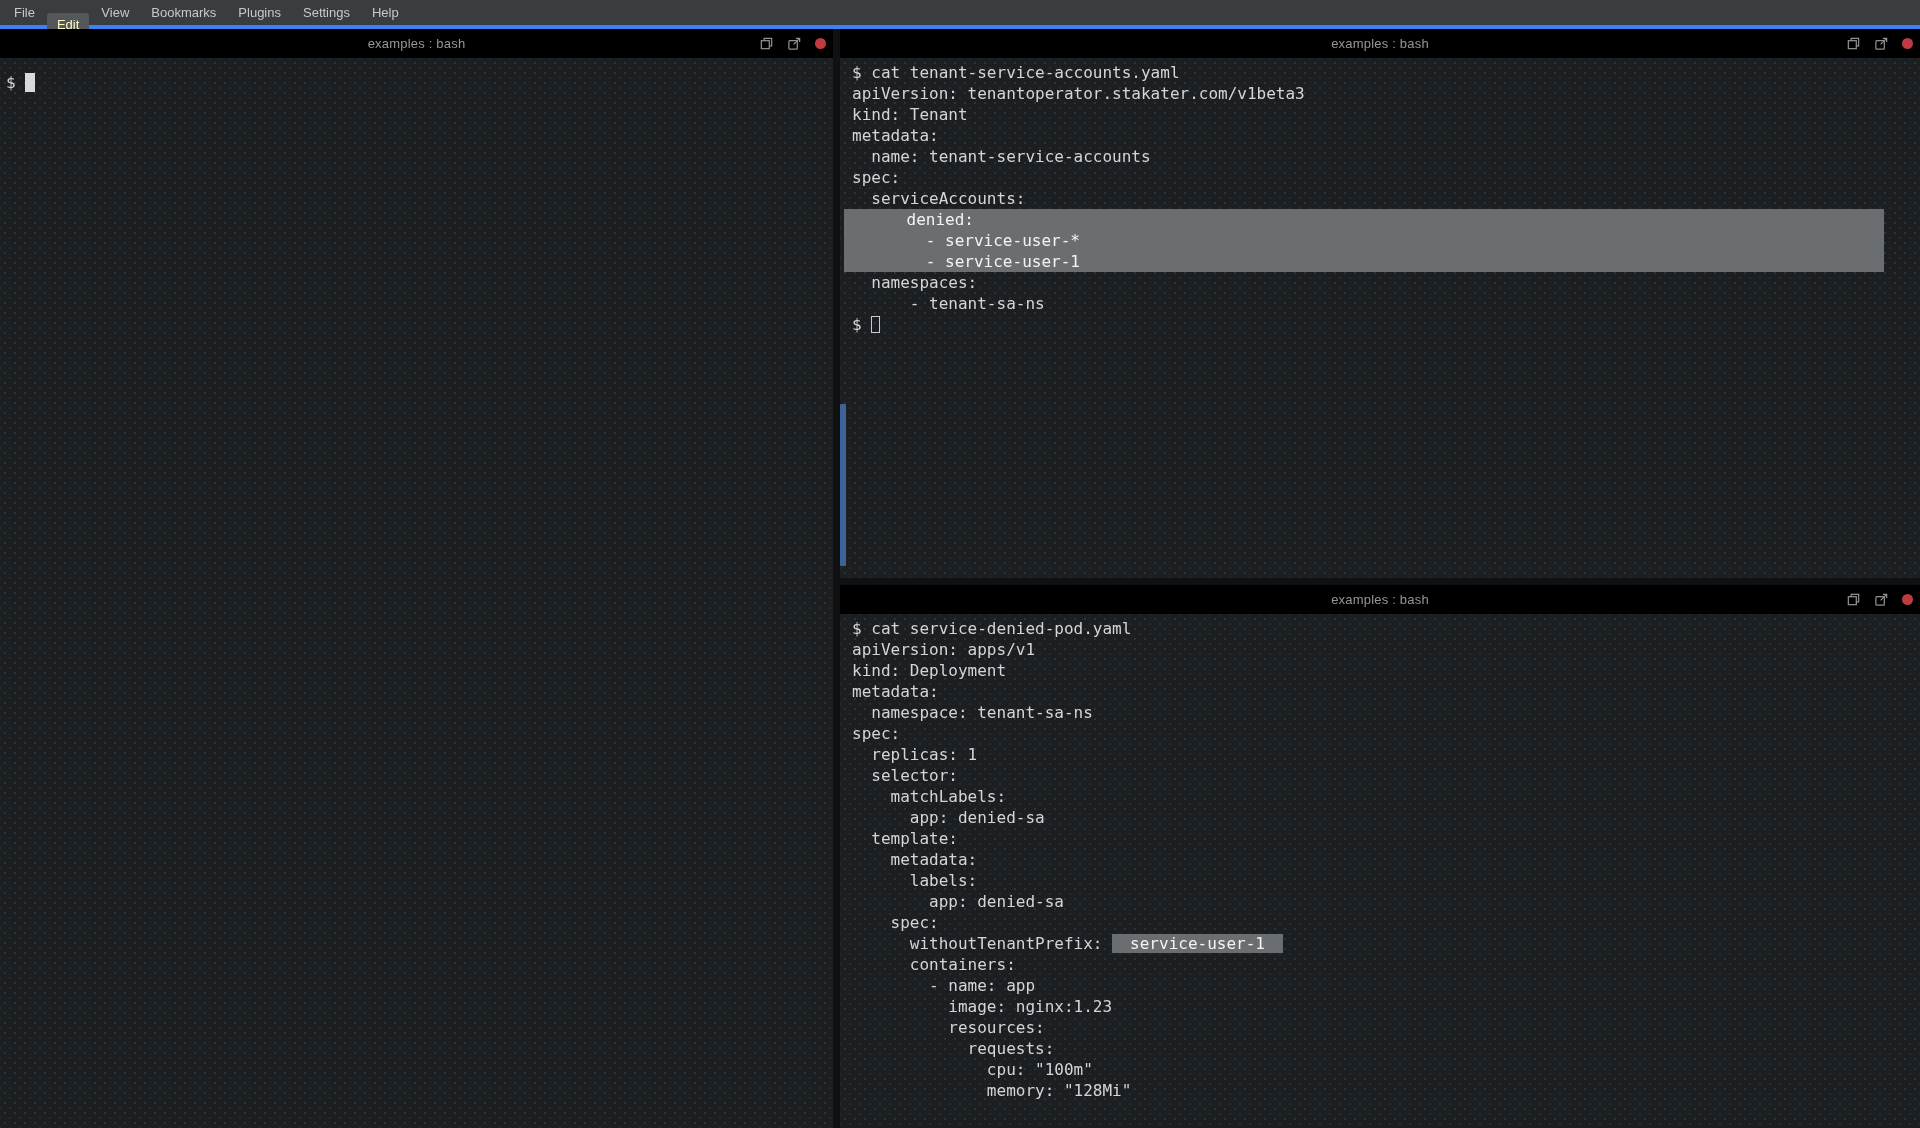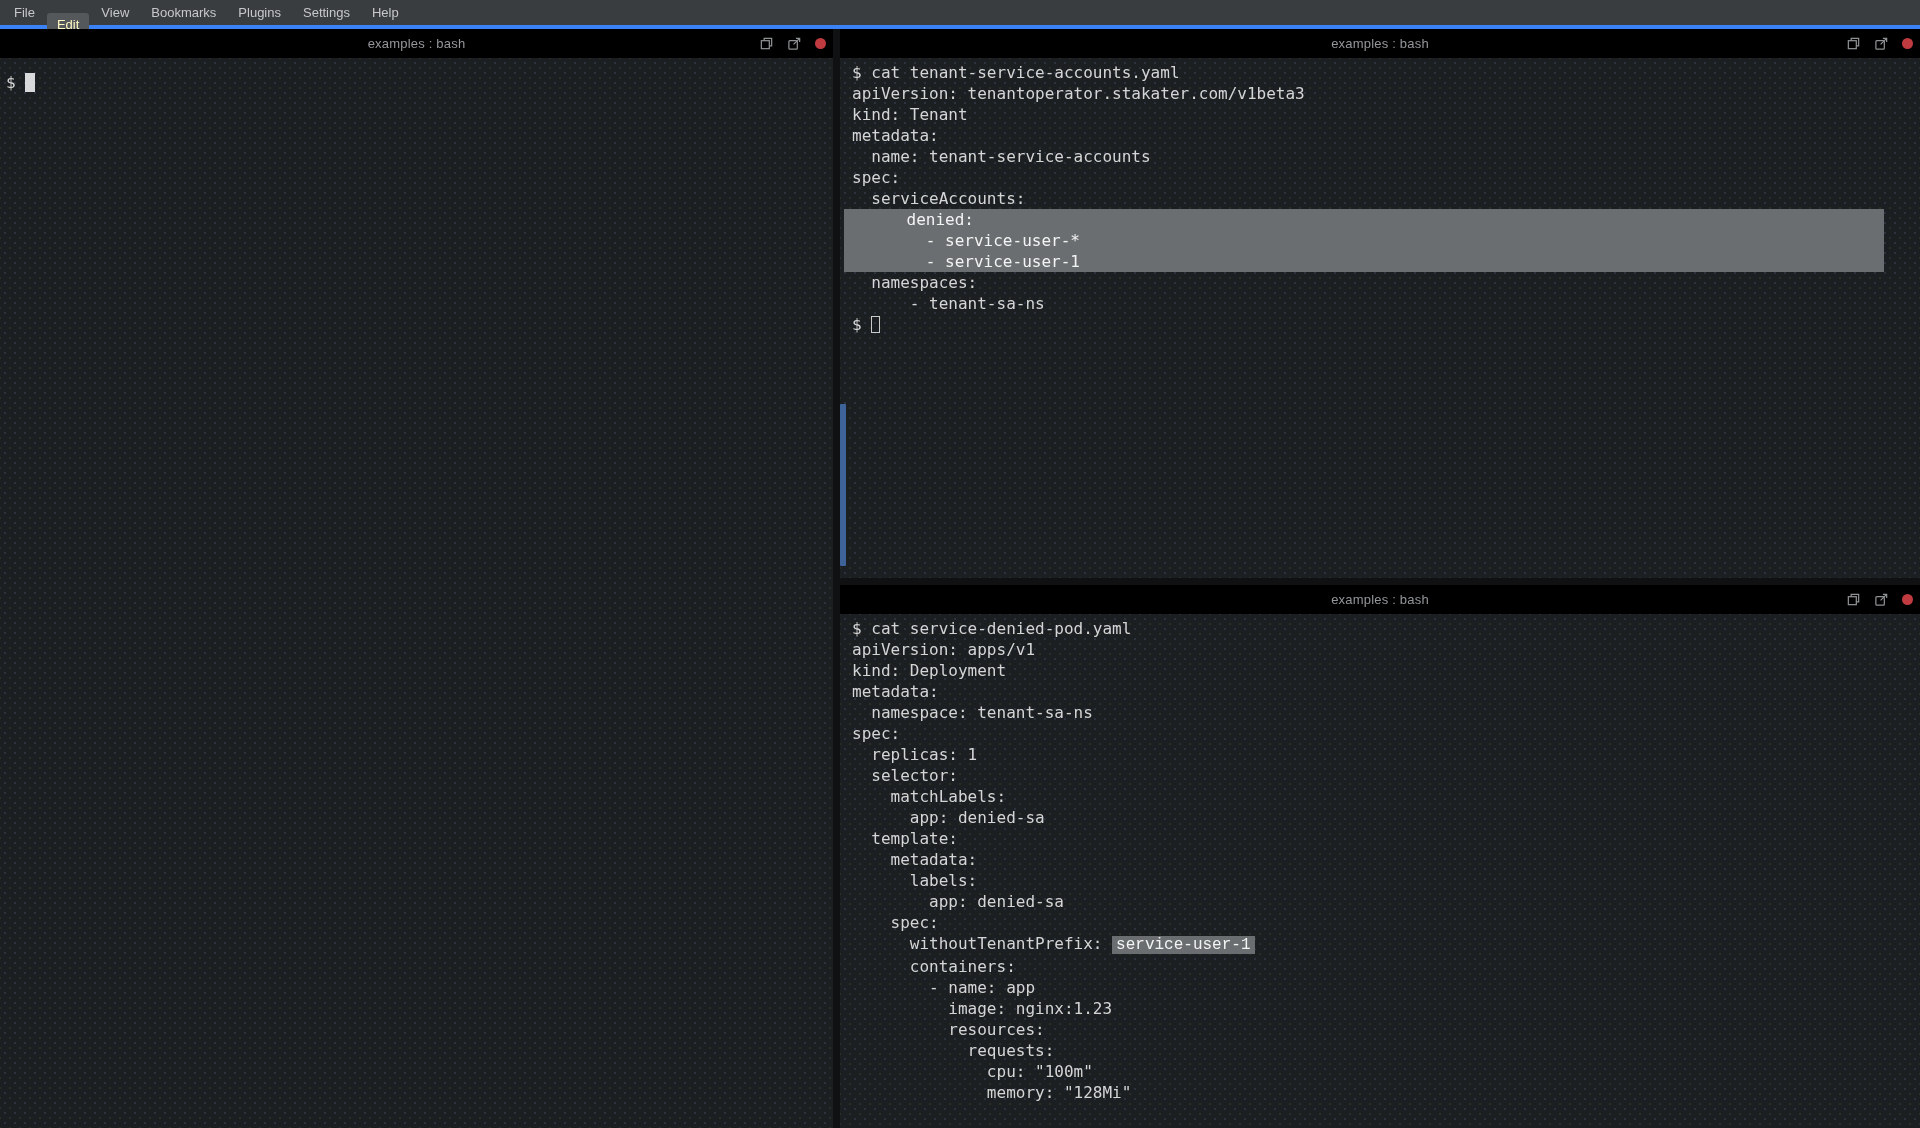--- a/index.html
+++ b/index.html
@@ -53,21 +53,21 @@
       radial-gradient(rgba(115,115,75,.18) 1px, transparent 1.35px);
     background-size:10px 10px, 10px 10px;
     background-position:0 0, 5px 5px;
     padding:4px 0 0 12px;
     font-family:"DejaVu Sans Mono", monospace;
     font-size:16px; line-height:21px; color:#d4d5d6;
   }
   .term-left { padding-left:6px; padding-top:14px; }
   .tline { white-space:pre; min-height:21px; }
   .tline.sel { background:#6b6e70; color:#f3f4f4; width:1040px; margin-left:-8px; padding-left:24px; }
-  .sa-value { background:#6b6e70; color:#f3f4f4; padding:0 4px;font-family:Liberation Mono, monospace; }
+  .sa-value { background:#6b6e70; color:#f3f4f4; padding:0 18px; }
 
   .cursor-solid {
     display:inline-block; width:10px; height:19px; background:#d8d9da;
     vertical-align:middle; margin-top:-3px;
   }
   .cursor-hollow {
     display:inline-block; width:9px; height:17px; border:1px solid #c9cacc;
     vertical-align:middle; margin-top:-3px;
   }
   .scroll-thumb {

